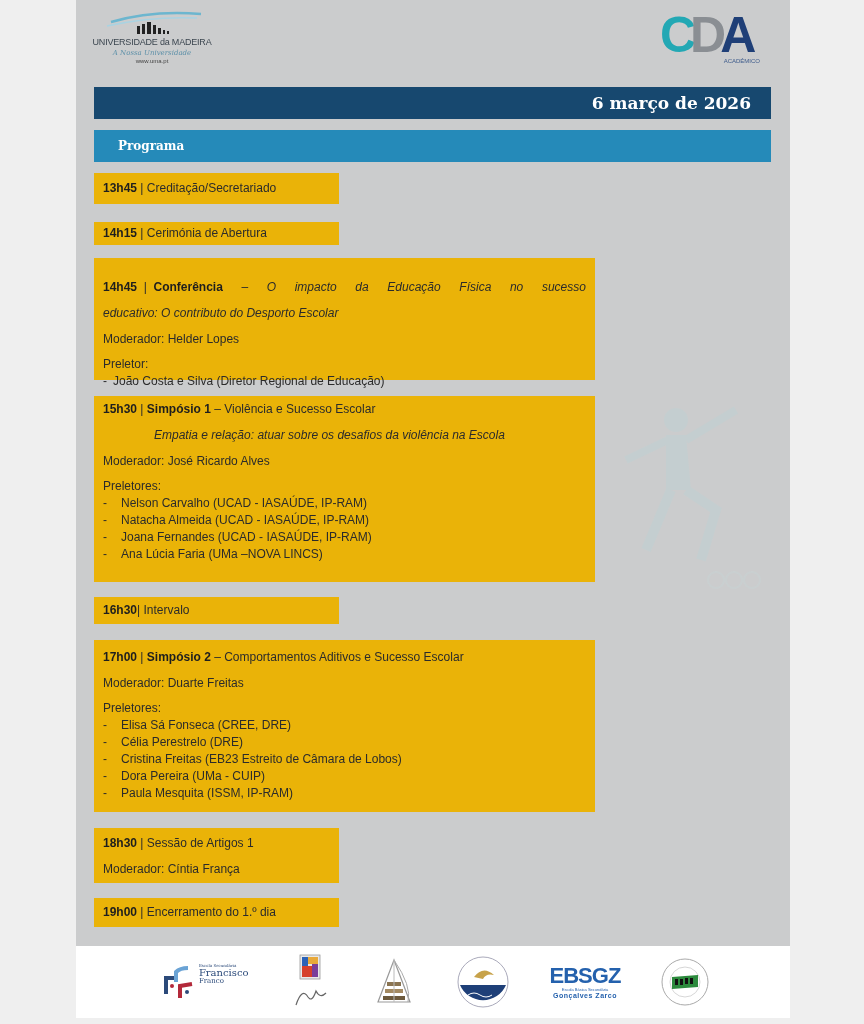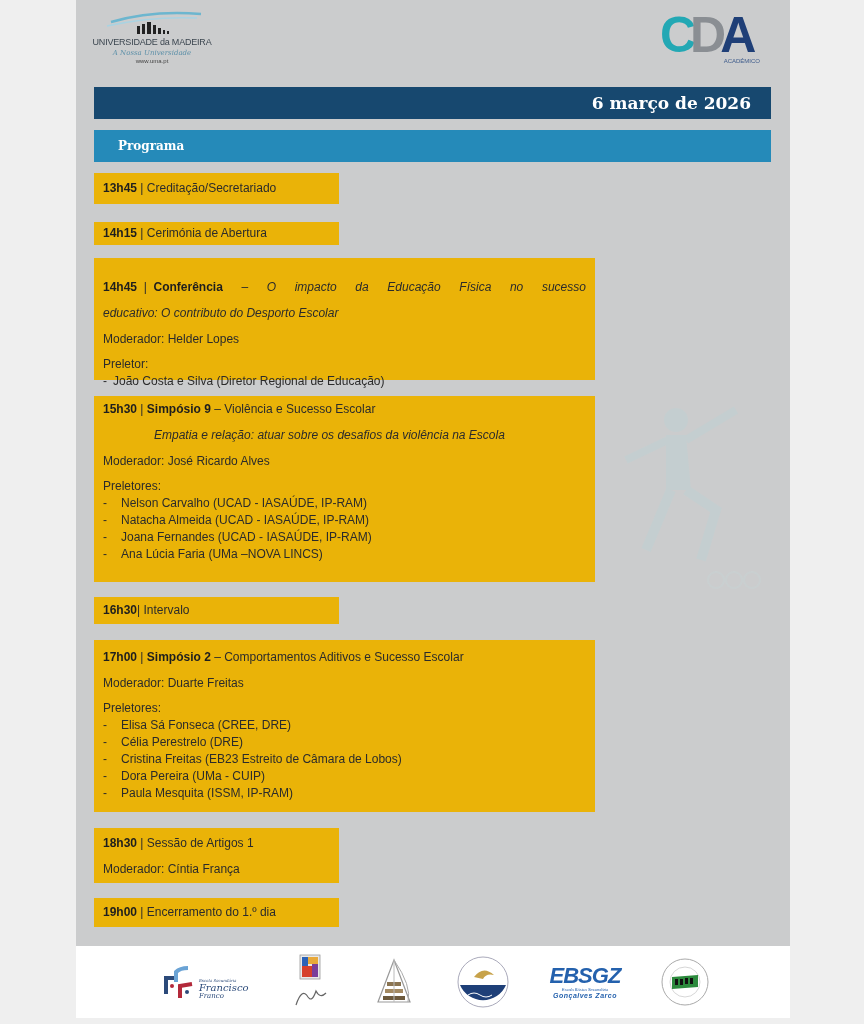--- a/index.html
+++ b/index.html
@@ -34,21 +34,21 @@
   .line { line-height: 26px; white-space: nowrap; }
   .time { font-weight: bold; color: #1e1e1e; }
   .kind { font-weight: bold; color: #1e1e1e; }
   .ital { font-style: italic; }
   .just { display: flex; justify-content: space-between; }
   .indent { padding-left: 51px; }
   .list { list-style: none; padding: 0; line-height: 17px; }
   .list li { white-space: nowrap; }
   .list li .dash { display: inline-block; width: 18px; }
 
-  .logo-item { display: flex; align-items: flex-end; justify-content: center; font-style: italic; }
+  .logo-item { display: flex; align-items: flex-start; justify-content: center; }
   .esff-text { font-family: "DejaVu Serif", serif; color: #2b4a7a; line-height: 1; margin-left: 3px; }
   .esff-small { font-size: 4px; }
   .esff-big { font-size: 10px; }
   .ebsgz { text-align: center; }
   .ebsgz-mark { font-family: "Liberation Sans", sans-serif; font-weight: bold; font-size: 22px; color: #2461ad; letter-spacing: -1px; line-height: 22px; }
   .ebsgz-sub { font-family: "Liberation Sans", sans-serif; font-size: 4px; color: #2461ad; }
   .ebsgz-name { font-family: "Liberation Sans", sans-serif; font-weight: bold; font-size: 7px; color: #2461ad; letter-spacing: 0.5px; }
 </style>
 </head>
 <body>
@@ -121,21 +121,21 @@
     <div class="line ital">educativo: O contributo do Desporto Escolar</div>
     <div class="line">Moderador: Helder Lopes</div>
     <div style="line-height:18px;margin-top:3px;">Preletor:</div>
     <ul class="list">
       <li><span style="display:inline-block;width:10px;">-</span><span>João Costa e Silva (Diretor Regional de Educação)</span></li>
     </ul>
   </div>
 
   <div class="box wide" style="top:396px;height:186px;">
     <div class="line">
-      <span class="time">15h30</span><span> | </span><span class="kind">Simpósio 9</span><span> – </span><span> Violência e Sucesso Escolar</span>
+      <span class="time">15h30</span><span> | </span><span class="kind">Simpósio 1</span><span> – </span><span> Violência e Sucesso Escolar</span>
     </div>
     <div class="line ital indent">Empatia e relação: atuar sobre os desafios da violência na Escola</div>
     <div class="line">Moderador: José Ricardo Alves</div>
     <div style="line-height:18px;margin-top:3px;">Preletores:</div>
     <ul class="list">
       <li><span class="dash">-</span><span>Nelson Carvalho (UCAD - IASAÚDE, IP-RAM)</span></li>
       <li><span class="dash">-</span><span>Natacha Almeida (UCAD - IASAÚDE, IP-RAM)</span></li>
       <li><span class="dash">-</span><span>Joana Fernandes (UCAD - IASAÚDE, IP-RAM)</span></li>
       <li><span class="dash">-</span><span>Ana Lúcia Faria (UMa –NOVA LINCS)</span></li>
     </ul>

